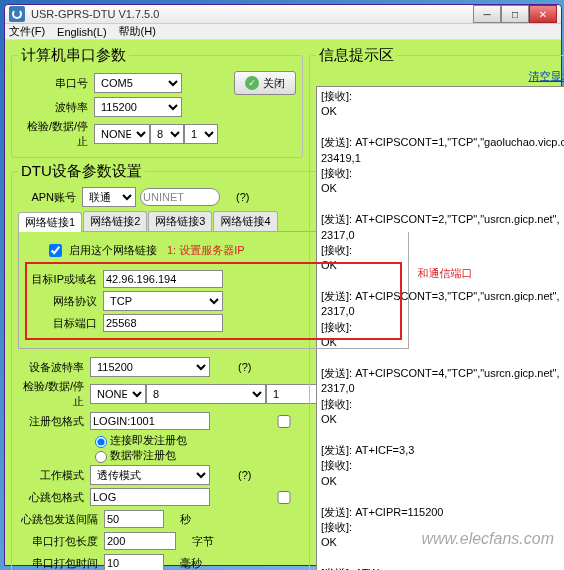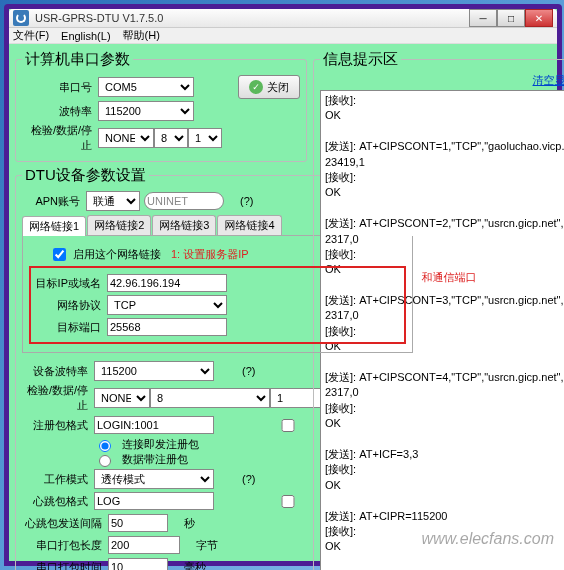--- a/index.html
+++ b/index.html
@@ -1,18 +1,18 @@
 <!DOCTYPE html>
 <html><head>
 <meta charset="utf-8">
 <style>
 * { box-sizing: border-box; font-family: "Microsoft YaHei", SimSun, Arial, sans-serif; font-size: 11px; }
 body { margin: 0; background: linear-gradient(135deg, #2a6db8 0%, #5a9dd8 50%, #8fc0ed 100%); width: 564px; height: 570px; position: relative; overflow: hidden; }
 
-.window { position: absolute; top: 4px; left: 4px; width: 558px; height: 562px; background: #86efac; border: 5px solid #4c1d95; border-radius: 4px 4px 0 0; display: flex; flex-direction: column; }
+.window { position: absolute; top: 4px; left: 4px; width: 558px; height: 562px; background: #bef264; border: 1px solid #4c1d95; border-radius: 4px 4px 0 0; display: flex; flex-direction: column; }
 
 .titlebar { height: 26px; background: linear-gradient(#fdfdfd, #e8e8e8); border-bottom: 1px solid #ccc; display: flex; align-items: center; padding: 0 4px; border-radius: 4px 4px 0 0; }
 .titlebar-icon { width: 16px; height: 16px; background: #3a7ab8; border-radius: 2px; margin-right: 6px; position: relative; }
 .titlebar-icon::before { content: ""; position: absolute; inset: 3px; border: 2px solid #fff; border-radius: 50%; border-top-color: transparent; }
 .titlebar-title { flex: 1; color: #333; }
 .win-btns { display: flex; gap: 0; }
 .win-btn { width: 28px; height: 18px; border: 1px solid #888; background: linear-gradient(#f8f8f8,#d8d8d8); display: flex; align-items: center; justify-content: center; font-size: 10px; cursor: default; }
 .win-btn.close { background: linear-gradient(#e88,#c33); color: #fff; border-color: #a22; }
 
 .menubar { height: 20px; display: flex; align-items: center; padding: 0 4px; background: #f0f0f0; border-bottom: 1px solid #ddd; gap: 12px; }
@@ -25,42 +25,42 @@
 
 fieldset { border: 1px solid #bcbcbc; border-radius: 3px; margin: 0; padding: 4px 6px 6px 6px; }
 legend { padding: 0 3px; font-size: 15px; }
 
 .row { display: flex; align-items: center; margin: 2px 0; min-height: 20px; }
 .lbl { width: 76px; text-align: right; padding-right: 6px; }
 .lbl.sm { width: 64px; }
 
 select, input[type=text] { height: 18px; border: 1px solid #888; background: #fff; padding: 0 2px; font-size: 11px; }
 select { height: 20px; }
-.combo { width: 96px; }
+.combo { width: 88px; }
 .mini { width: 34px; }
 
 .btn { display: inline-flex; align-items: center; gap: 4px; height: 24px; padding: 0 10px; border: 1px solid #888; background: linear-gradient(#fafafa,#dedede); border-radius: 3px; cursor: default; }
 .btn-close-icon { width: 14px; height: 14px; border-radius: 50%; background: #5cb85c; display: inline-flex; align-items: center; justify-content: center; color: #fff; font-size: 9px; }
 
 .tabs { display: flex; border-bottom: 1px solid #aaa; margin-top: 4px; }
 .tab { padding: 2px 6px; border: 1px solid #aaa; border-bottom: none; background: #e8e8e8; margin-right: 1px; border-radius: 3px 3px 0 0; cursor: default; }
 .tab.active { background: #fff; position: relative; top: 1px; }
 
 .tab-body { border: 1px solid #aaa; border-top: none; padding: 6px; }
 
 .chk { display: flex; align-items: center; gap: 4px; }
 .chk input { width: 13px; height: 13px; }
 
 .red-box { border: 2px solid #d22; padding: 3px 4px; margin: 2px 0; }
 .red-text { color: #d22; font-weight: normal; }
 
 .form-rows .row .lbl { width: 72px; }
 .form-rows input, .form-rows select { width: 120px; }
 
-.radio-row { display: flex; align-items: center; gap: 8px; margin-left: 72px; }
+.radio-row { display: flex; align-items: center; gap: 0; margin-left: 72px; }
 .radio-row input { width: 12px; height: 12px; }
 
 .log-panel { border: 1px solid #888; background: #fff; height: 496px; padding: 2px 4px; overflow: hidden; font-size: 10px; line-height: 1.4; white-space: nowrap; }
 .log-panel .ln { overflow: hidden; text-overflow: clip; }
 
 .link-blue { color: #0044cc; text-decoration: underline; cursor: pointer; }
 
 .watermark { position: absolute; right: 10px; bottom: 22px; color: rgba(0,0,0,0.35); font-size: 16px; font-style: italic; pointer-events: none; }
 </style>
 </head>

